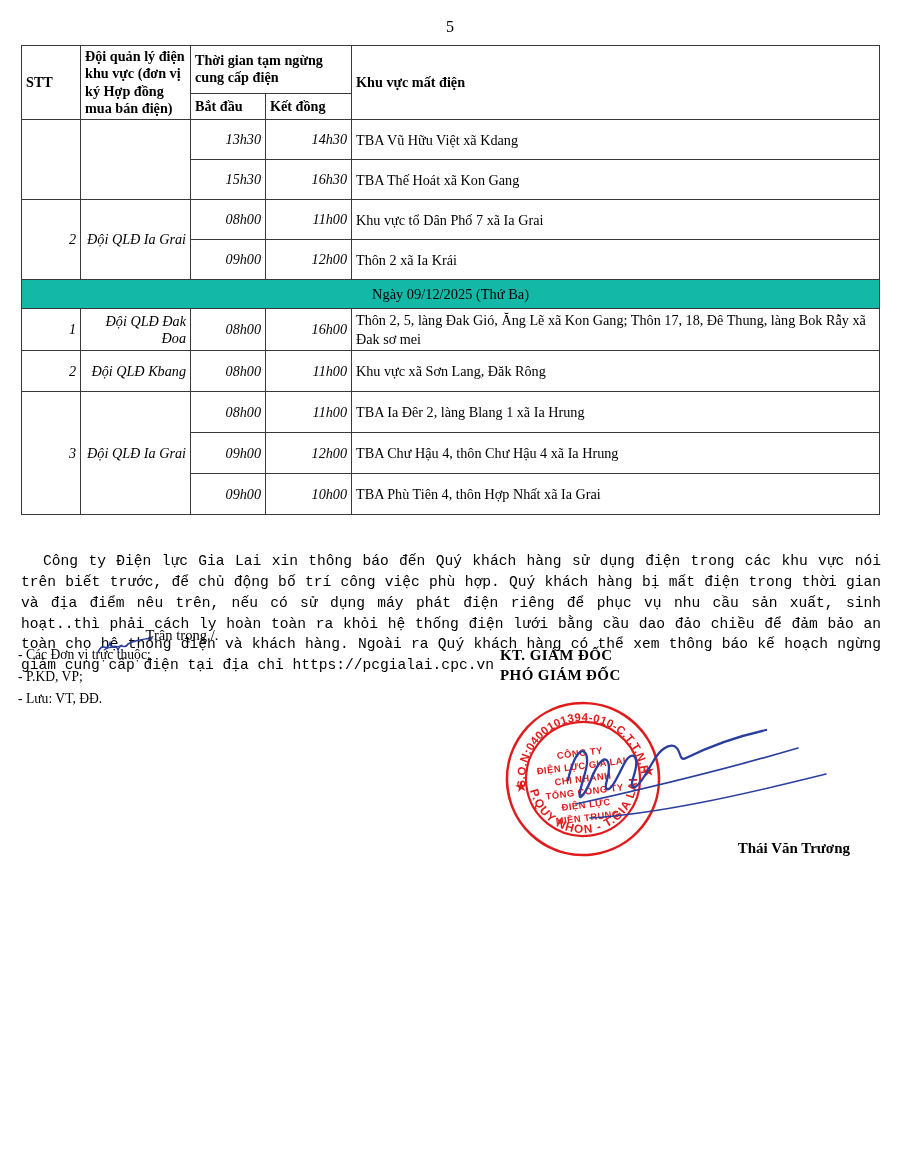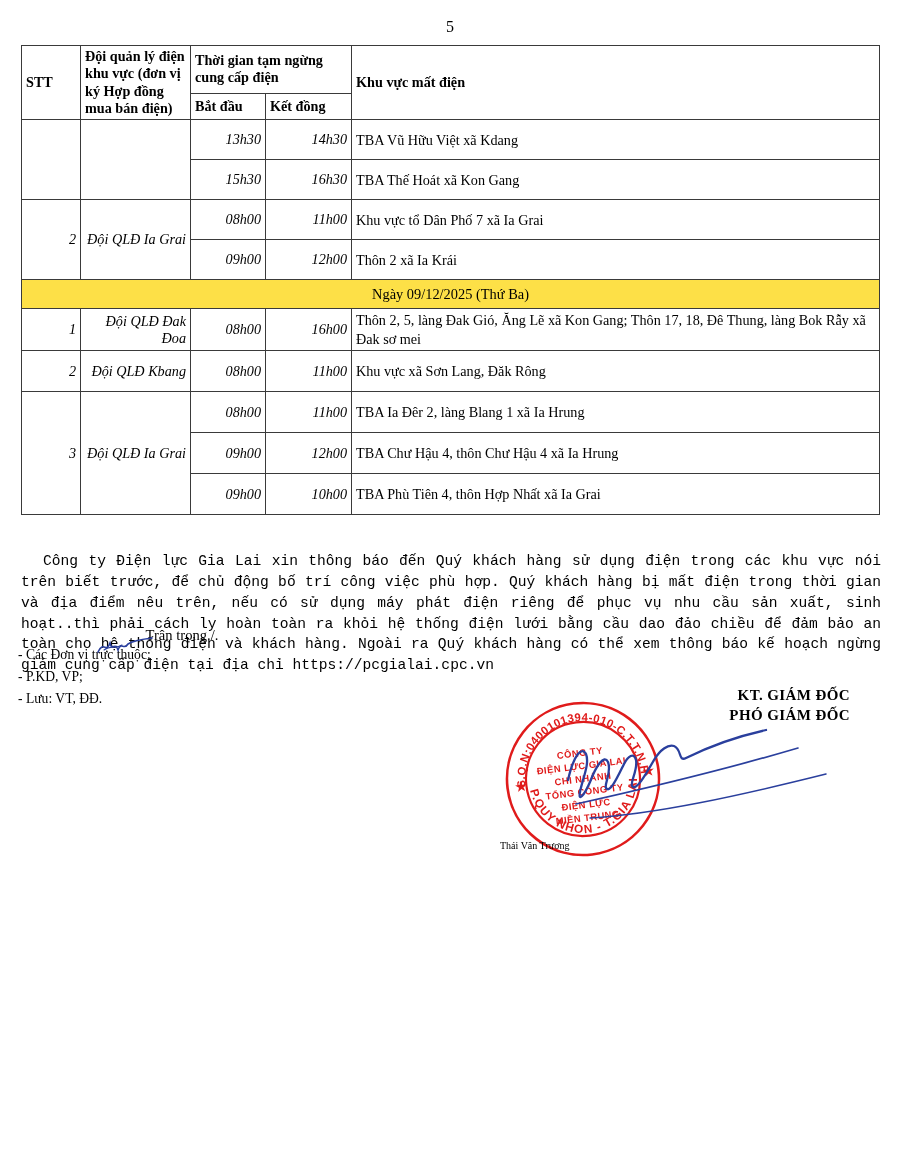--- a/index.html
+++ b/index.html
@@ -66,21 +66,21 @@
     line-height: 1.22;
   }
   .c-center { text-align: right; font-style: italic; }
   .c-left   { text-align: left; padding-left: 7px; }
 
   .row-h-tall  { height: 40px; }
   .row-h-med   { height: 41px; }
   .row-h-daterow { height: 24px; }
 
   .date-banner {
-    background: #fde047;
+    background: #14b8a6;
     text-align: center;
     font-weight: bold;
     font-size: 14.4px;
     height: 24px;
     padding: 1px 4px;
   }
   .area-cell {
     line-height: 1.3;
   }
 
@@ -134,38 +134,37 @@
     width: 60px;
     height: 22px;
   }
 
   
   .sign-block {
     position: absolute;
     top: 645px;
     left: 500px;
     width: 350px;
-    text-align: right;
-    margin-top: 40px;
+    text-align: left;
   }
   .sign-block .line1,
   .sign-block .line2 {
     font-weight: bold;
     font-size: 15px;
     letter-spacing: 0.4px;
     line-height: 1.34;
   }
   .signer-name {
     position: absolute;
     top: 840px;
     left: 500px;
     width: 350px;
-    text-align: left;
-    font-weight: normal;
-    font-size: 10px;
+    text-align: right;
+    font-weight: bold;
+    font-size: 15px;
   }
 
   
   .seal {
     position: absolute;
     top: 700px;
     left: 504px;
     width: 158px;
     height: 158px;
   }

